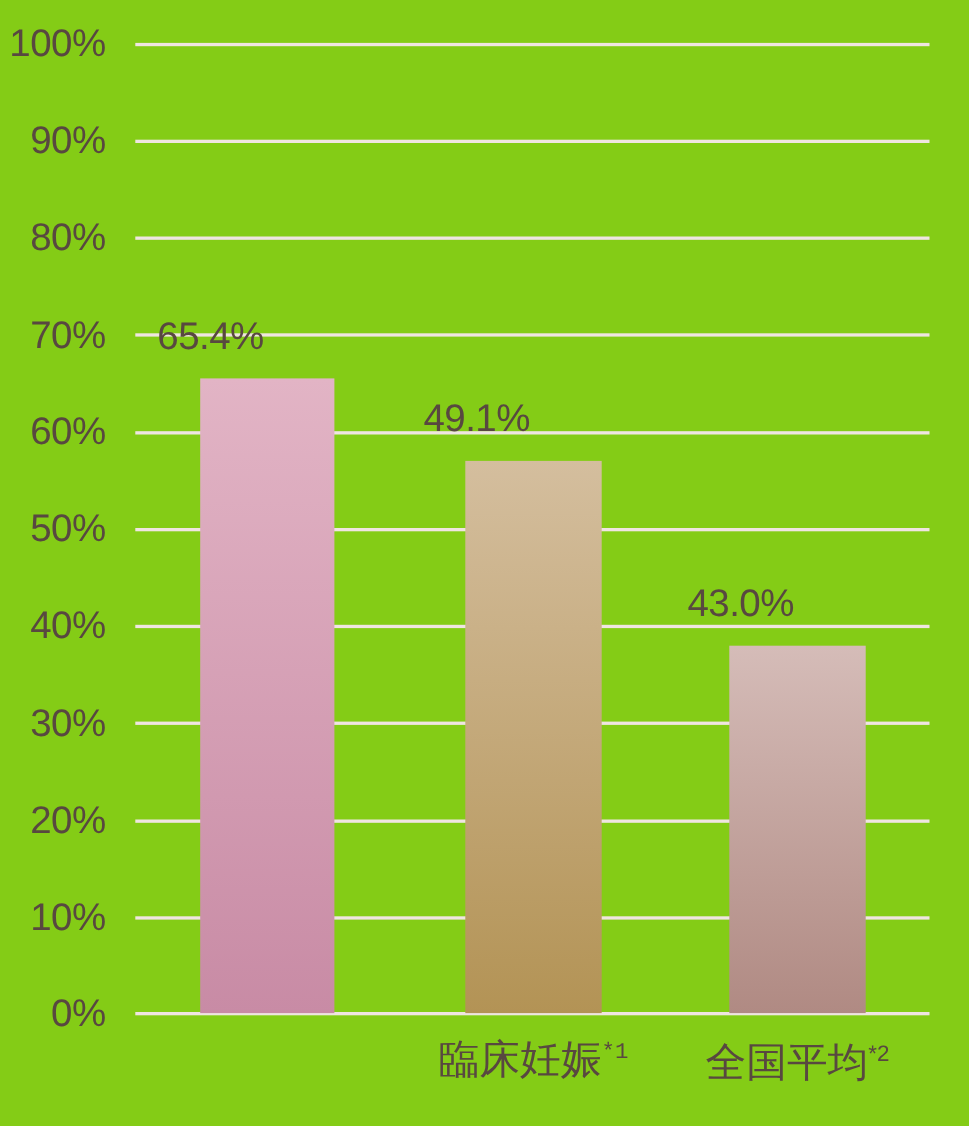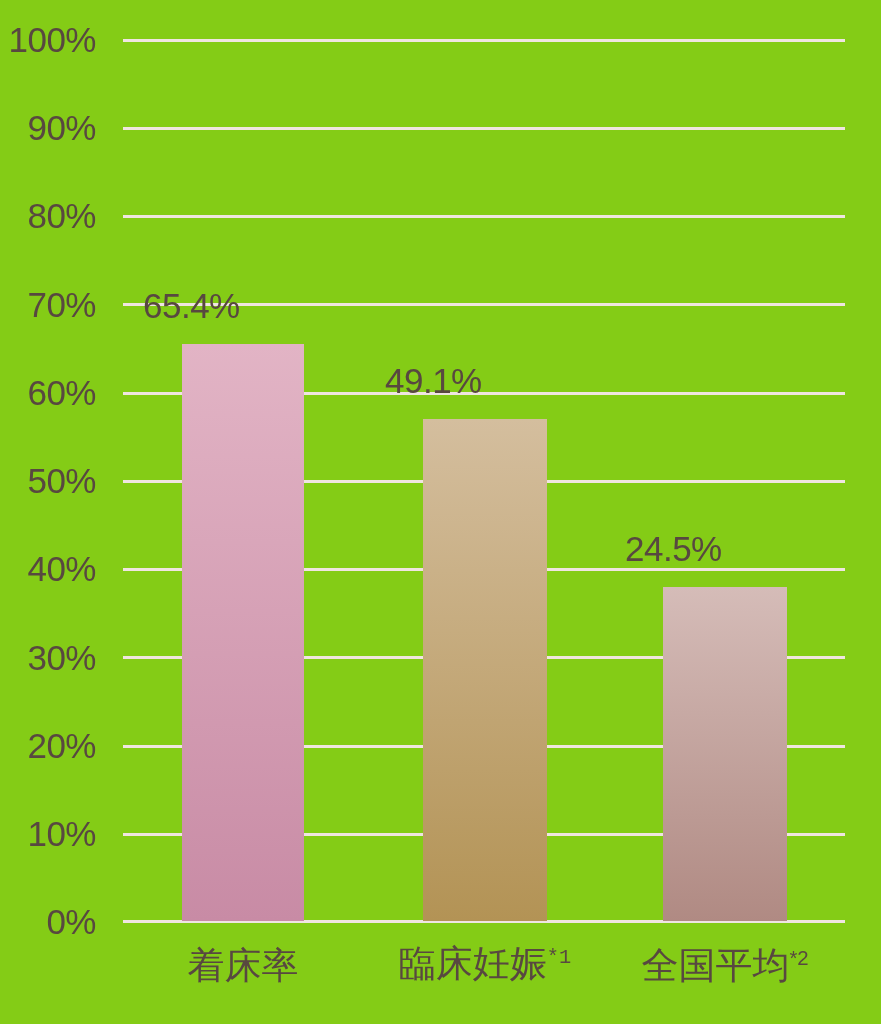--- a/index.html
+++ b/index.html
@@ -110,25 +110,22 @@
   <div class="bar" style="left:423px; width:124px; height:502px;
               background:linear-gradient(to bottom,#d4be9e 0%,#b39355 100%);"></div>
 
   <div class="bar" style="left:663px; width:124px; height:334px;
               background:linear-gradient(to bottom,#d5bcb8 0%,#b08a83 100%);"></div>
 
   <div class="bar-label" style="left:143px; width:200px; top:288px;">65.4%</div>
 
   <div class="bar-label" style="left:385px; width:200px; top:363px;">49.1%</div>
 
-  <div class="bar-label" style="left:625px; width:200px; top:531px;">24.5%</div>
+  <div class="bar-label" style="left:625px; width:200px; top:531px;">43.0%</div>
 
-  <div class="cat-label" style="left:133px; width:220px;">
-    <span>着床率</span><sup></sup>
-  </div>
 
   <div class="cat-label" style="left:375px; width:220px;font-family:Liberation Mono, monospace;">
     <span>臨床妊娠</span><sup>*1</sup>
   </div>
 
   <div class="cat-label" style="left:615px; width:220px;">
     <span>全国平均</span><sup>*2</sup>
   </div>
 
 </div>

